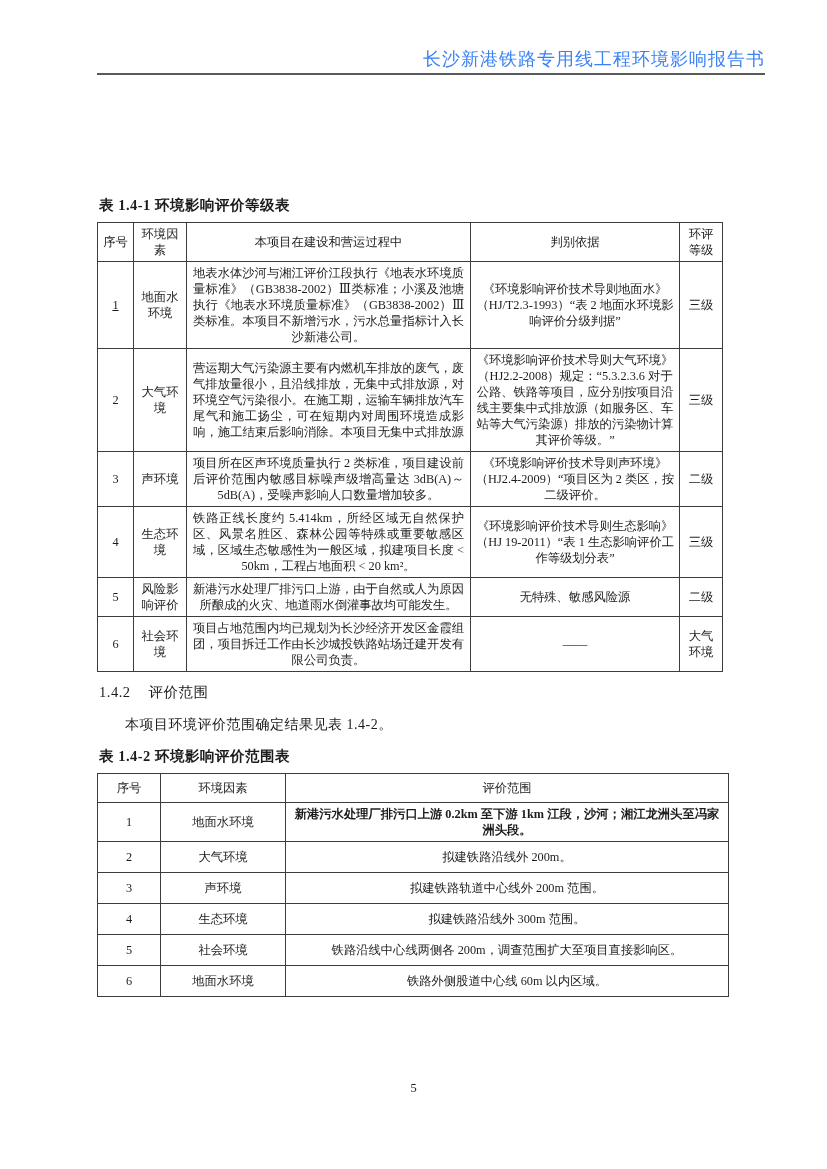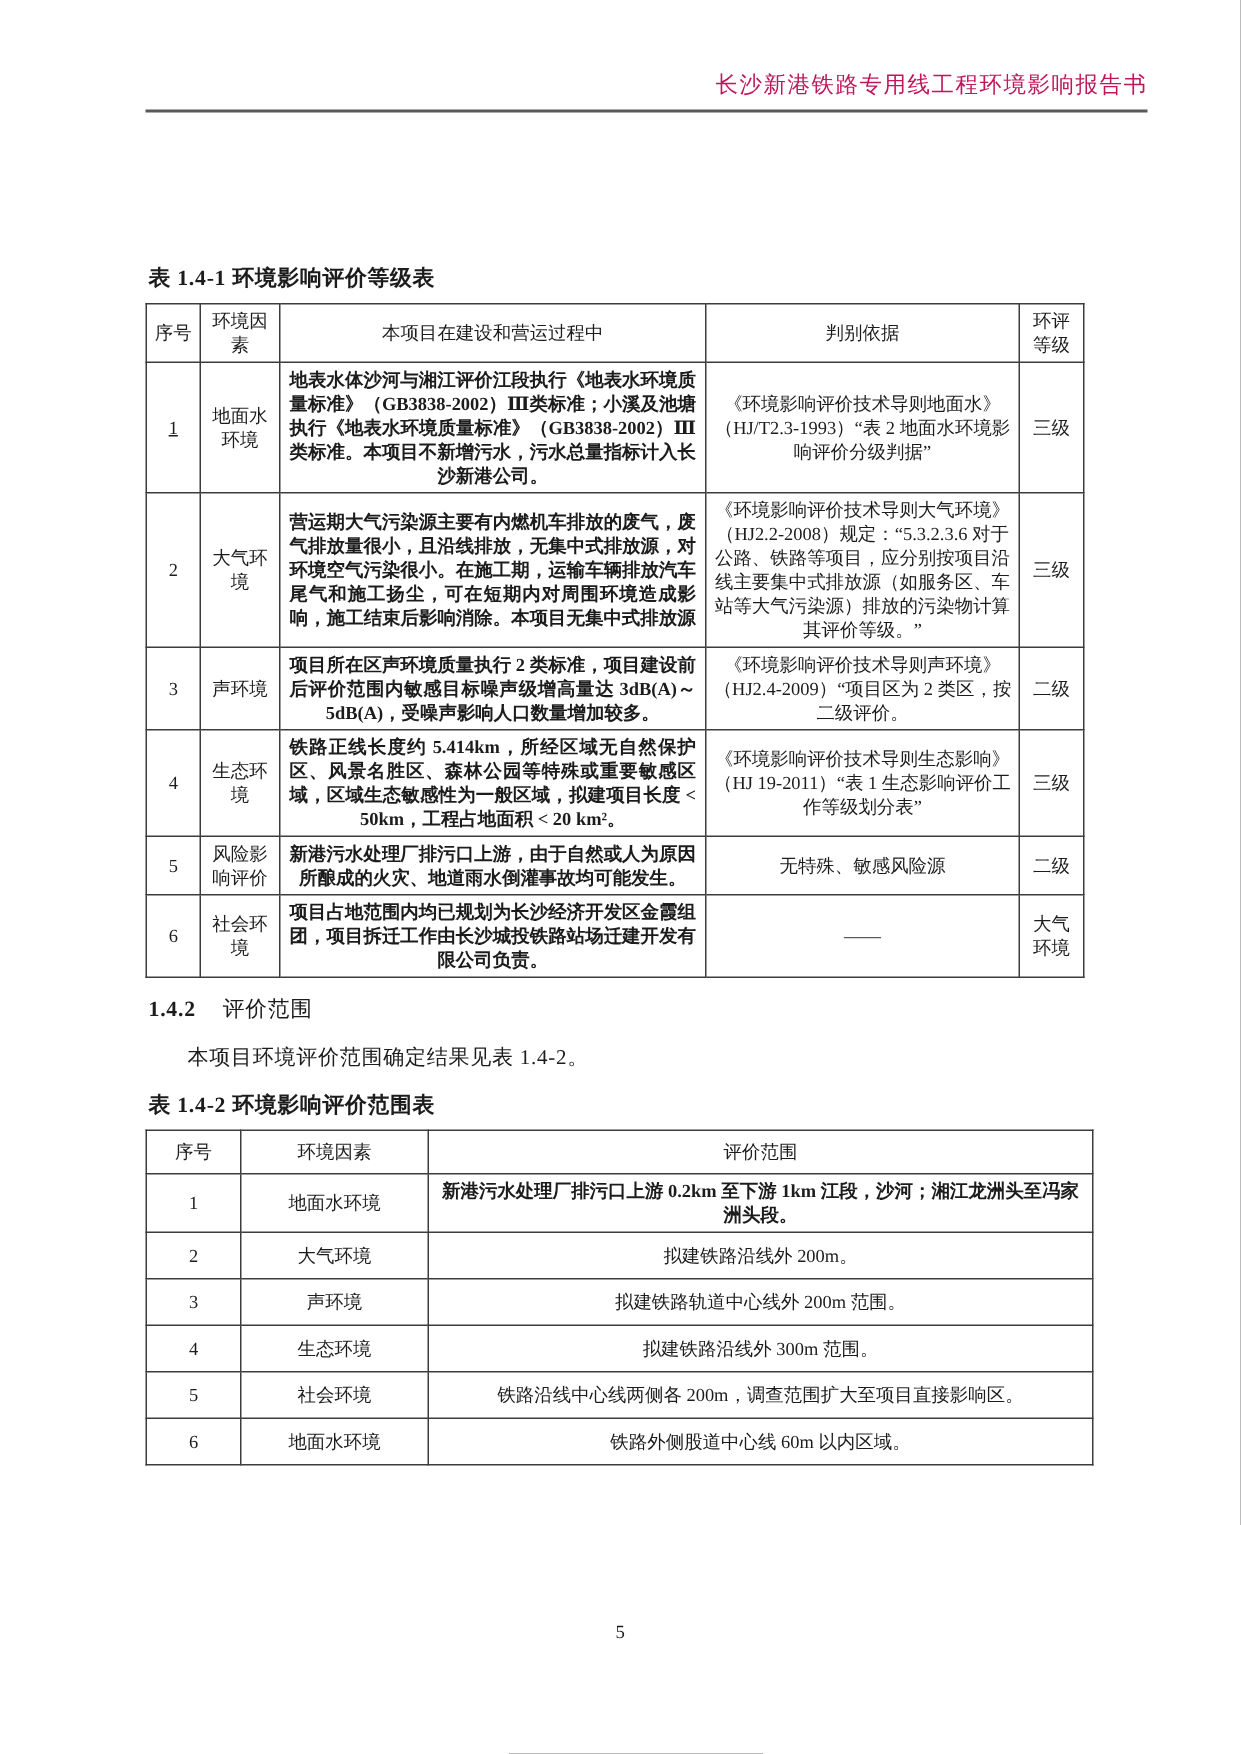--- a/index.html
+++ b/index.html
@@ -10,34 +10,34 @@
     margin: 0 auto;
     background: #ffffff;
     font-family: "Liberation Serif", "DejaVu Serif", serif;
     color: #1c1c1c;
     overflow: hidden;
   }
   .running-head {
     position: absolute;
     top: 47px;
     right: 62px;
-    font-size: 15px;
+    font-size: 18px;
     letter-spacing: 1px;
-    color: #be185d;
+    color: #3b82f6;
   }
   .head-rule {
     position: absolute;
     top: 73px;
     left: 97px;
     width: 668px;
     border-top: 2px solid #58595b;
   }
   .content {
     position: absolute;
-    top: 176px;
+    top: 196px;
     left: 97px;
     width: 648px;
   }
   .table-title {
     font-size: 14.5px;
     font-weight: bold;
     margin: 0 0 7px 2px;
     letter-spacing: 0.5px;
   }
   table {
@@ -58,37 +58,36 @@
   
   #table1 .w-no     { width: 36px;  }
   #table1 .w-factor { width: 53px;  }
   #table1 .w-feat   { width: 284px; }
   #table1 .w-basis  { width: 209px; }
   #table1 .w-grade  { width: 43px;  }
   #table1 td.col-feature {
     text-align: justify;
     text-align-last: center;
     padding: 3px 6px;
-    font-weight: bold;
   }
   #table1 tbody tr:first-child td.col-no { text-decoration: underline; }
   #table1 thead th { height: 31px; }
   
   #table2 .w-no     { width: 63px;  }
   #table2 .w-factor { width: 125px; }
   #table2 .w-scope  { width: 443px; }
   #table2 th { height: 22px; }
   #table2 td { height: 24px; }
   #table2 tbody tr:first-child td.col-scope { font-weight: bold; }
   .section-heading {
     font-size: 14.5px;
     margin: 11px 0 0 2px;
     letter-spacing: 0.5px;
   }
-  .section-heading .sec-no { margin-right: 18px; font-weight: bold; }
+  .section-heading .sec-no { margin-right: 18px; }
   .body-paragraph {
     font-size: 14px;
     margin: 14px 0 13px 0;
     text-indent: 2em;
     letter-spacing: 0.5px;
   }
   .page-number {
     position: absolute;
     top: 1081px;
     left: 0;

